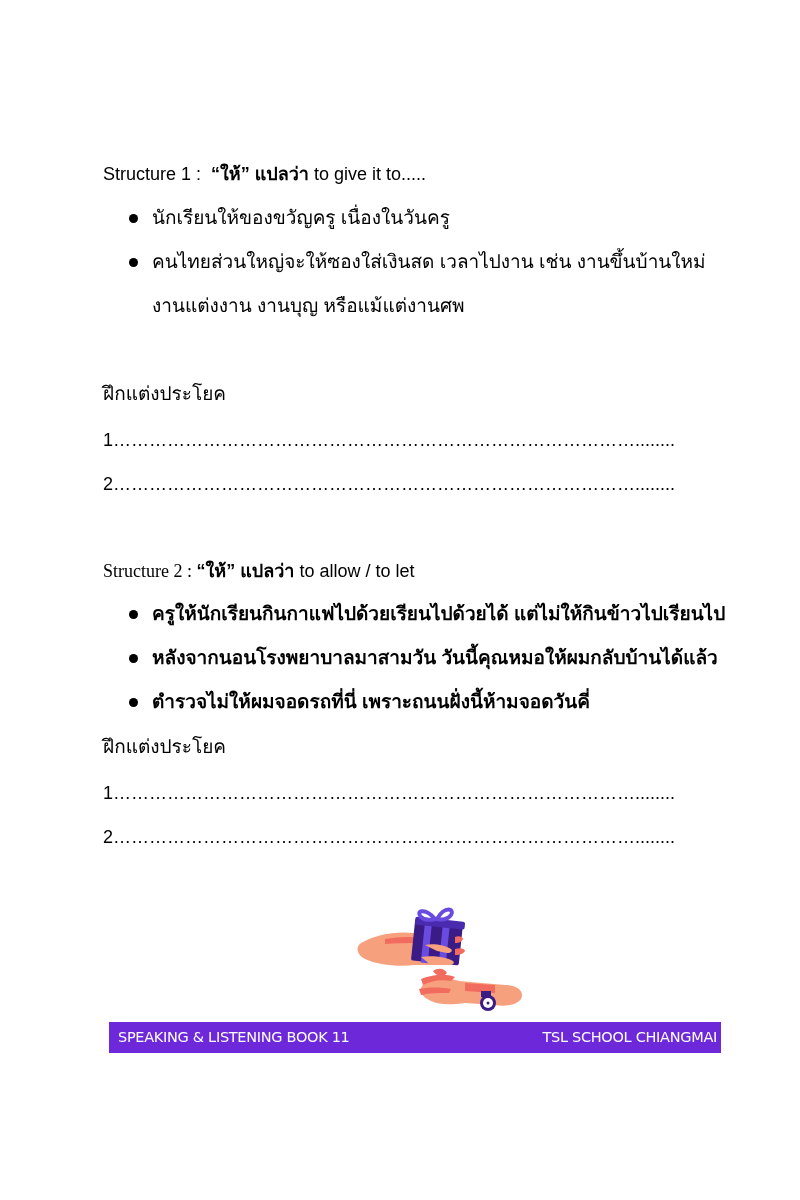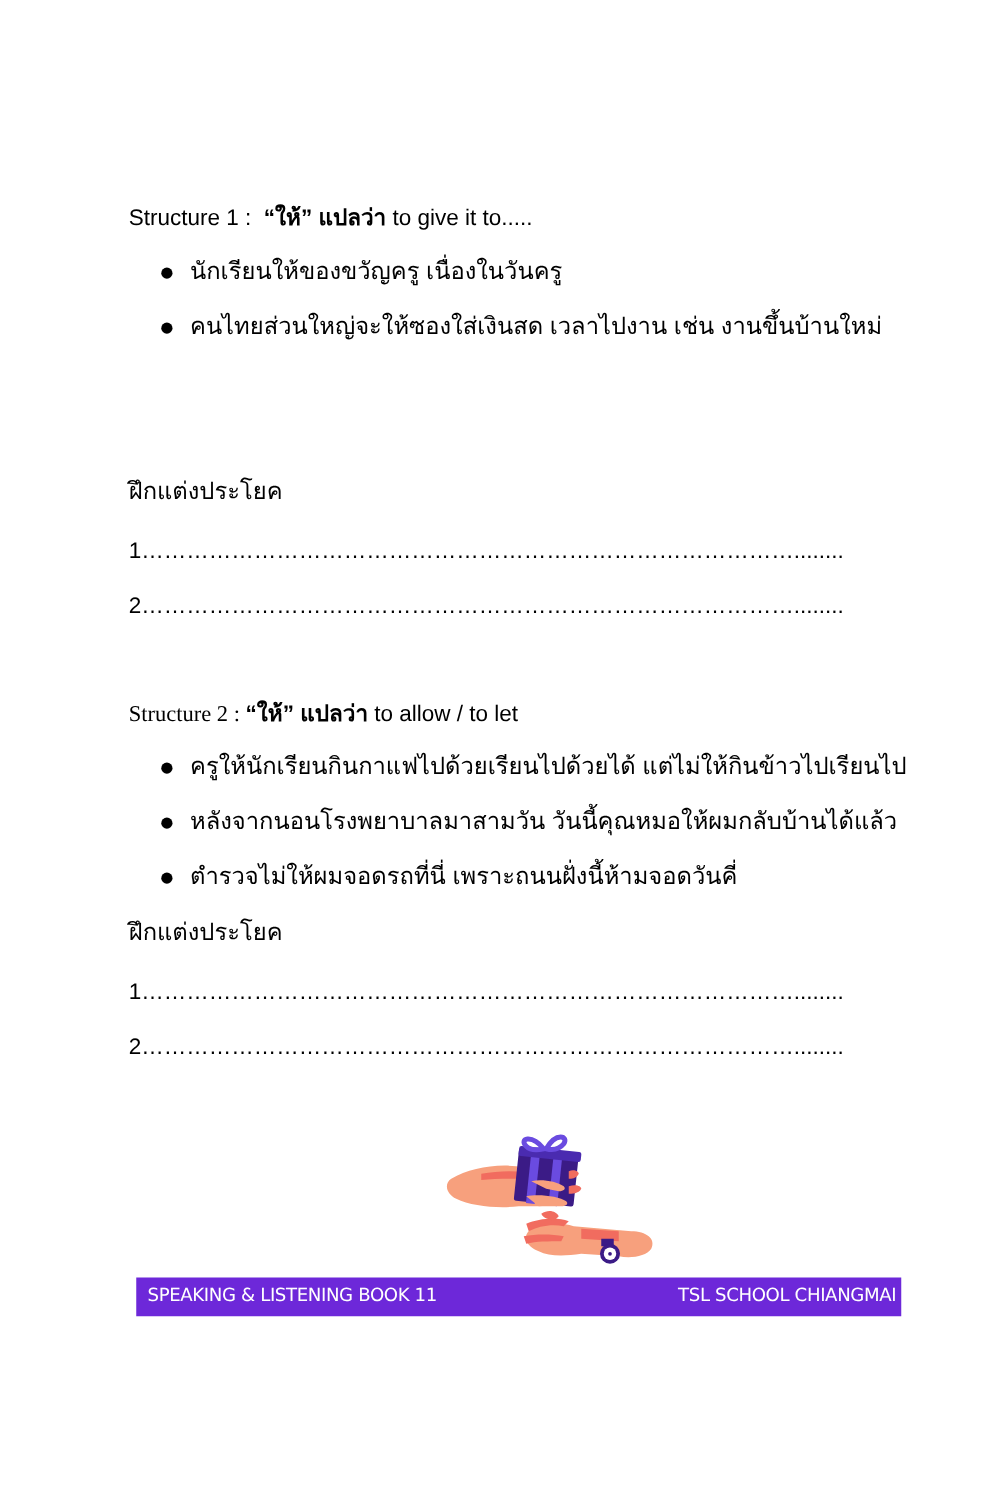--- a/index.html
+++ b/index.html
@@ -125,38 +125,41 @@
 
   <ul class="bullet-list" style="top:196px;">
     <li class="bullet-item">
       <span class="bullet-dot"></span>
       <span>นักเรียนให้ของขวัญครู เนื่องในวันครู</span>
     </li>
     <li class="bullet-item">
       <span class="bullet-dot"></span>
       <span>คนไทยส่วนใหญ่จะให้ซองใส่เงินสด เวลาไปงาน เช่น งานขึ้นบ้านใหม่</span>
     </li>
+    <li class="bullet-item">
+      <span>งานแต่งงาน งานบุญ หรือแม้แต่งานศพ</span>
+    </li>
   </ul>
 
   <div class="practice-label" style="top:382px;">ฝึกแต่งประโยค</div>
 
   <div class="practice-line" style="top:428px;">
     <span class="num">1</span><span class="dots">……………………………………………………………………………........</span>
     <input type="text" style="">
   </div>
   <div class="practice-line" style="top:472px;">
     <span class="num">2</span><span class="dots">……………………………………………………………………………........</span>
     <input type="text" style="">
   </div>
 
   <div class="heading" style="top:559px;">
     <span style="white-space:pre;font-family:Liberation Serif, serif;">Structure 2 : </span><b>“ให้” แปลว่า</b><span style="white-space:pre;"> to allow / to let</span>
   </div>
 
-  <ul class="bullet-list" style="top:592px;">
+  <ul class="bullet-list" style="top:592px;font-weight:bold;">
     <li class="bullet-item">
       <span class="bullet-dot"></span>
       <span>ครูให้นักเรียนกินกาแฟไปด้วยเรียนไปด้วยได้ แต่ไม่ให้กินข้าวไปเรียนไป</span>
     </li>
     <li class="bullet-item">
       <span class="bullet-dot"></span>
       <span>หลังจากนอนโรงพยาบาลมาสามวัน วันนี้คุณหมอให้ผมกลับบ้านได้แล้ว</span>
     </li>
     <li class="bullet-item">
       <span class="bullet-dot"></span>

